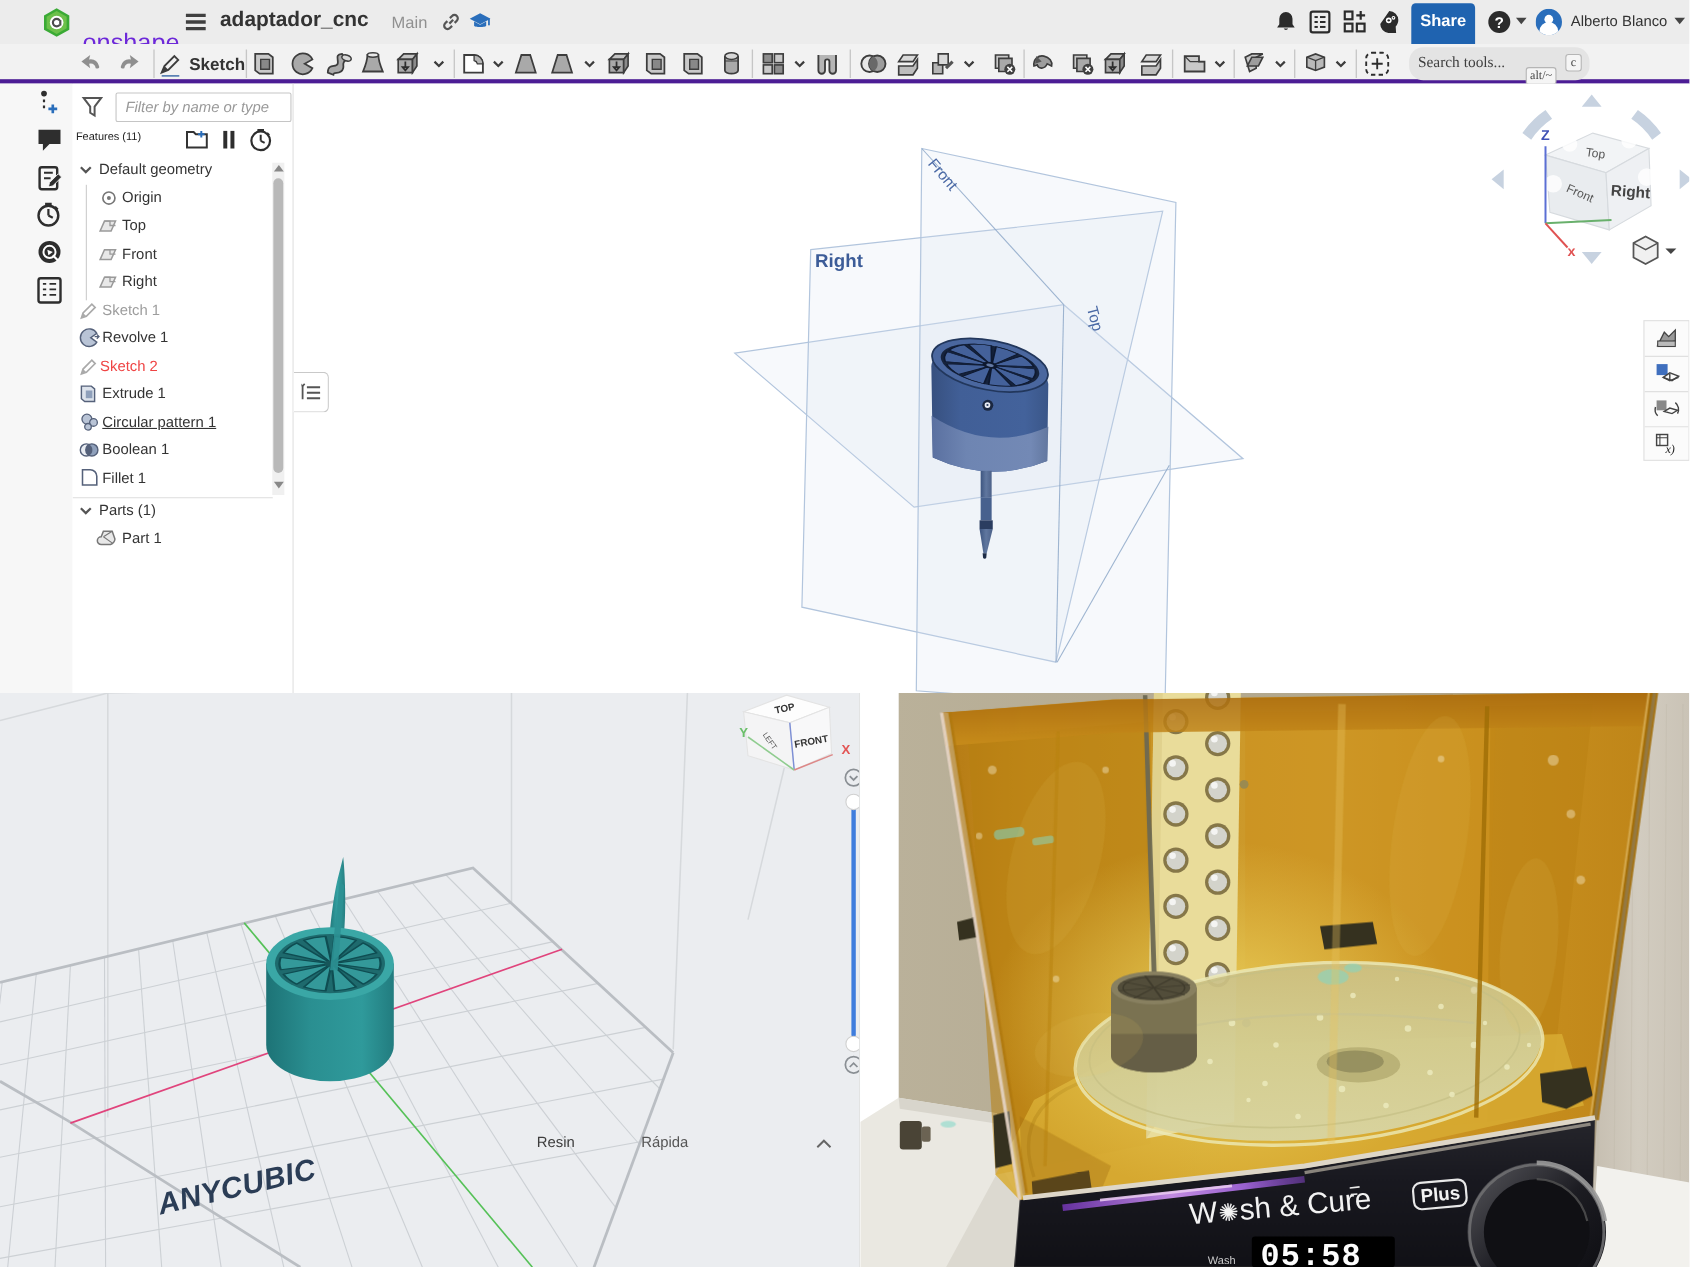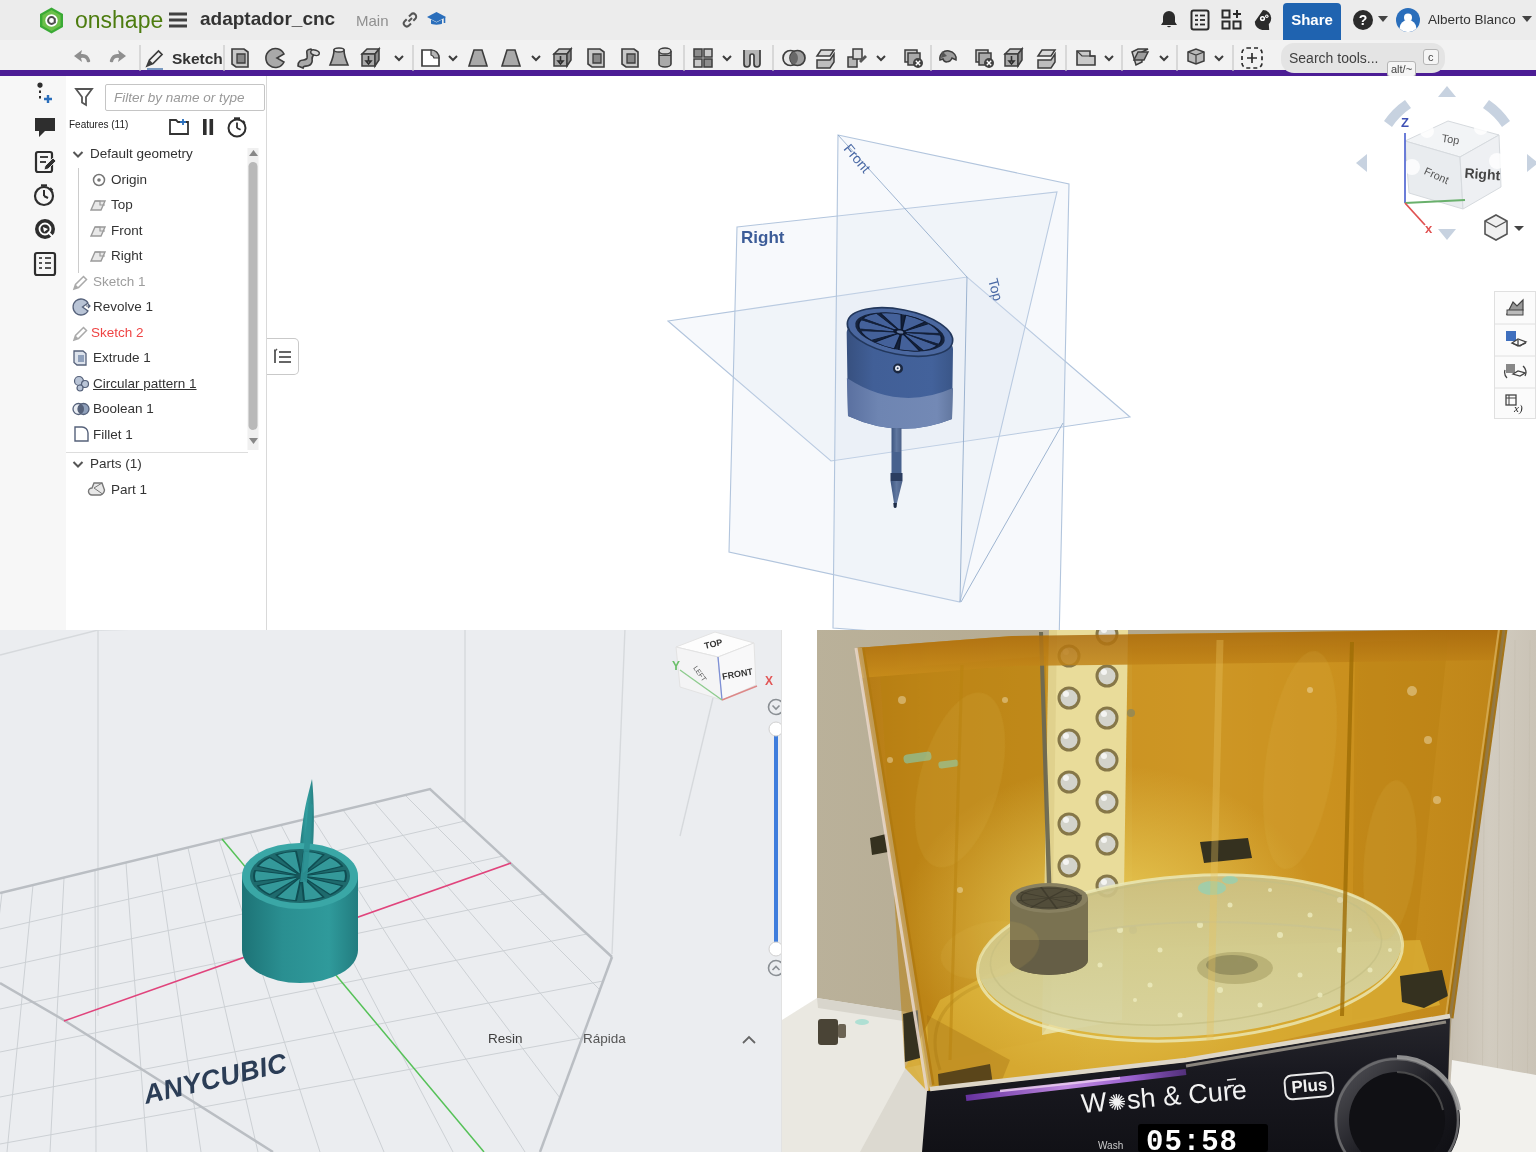--- a/index.html
+++ b/index.html
@@ -5,41 +5,41 @@
   html,body{margin:0;padding:0;width:1536px;height:1152px;overflow:hidden;background:#fff;
     font-family:"Liberation Sans", sans-serif;}
   *{box-sizing:border-box;}
   .abs{position:absolute;}
   #stage{position:relative;width:1536px;height:1152px;}
 
   
   #onshape{position:absolute;left:0;top:0;width:1536px;height:630px;background:#fff;}
   #os-header{position:absolute;left:0;top:0;width:1536px;height:40px;background:#ececec;}
   #os-toolbar{position:absolute;left:0;top:40px;width:1536px;height:36px;background:#f2f2f2;
-    border-bottom:6px solid #4c1d95;}
+    border-bottom:4px solid #4c1d95;}
   #os-leftstrip{position:absolute;left:0;top:76px;width:66px;height:554px;background:#f7f7f7;}
   #os-panel{position:absolute;left:66px;top:76px;width:201px;height:554px;background:#fff;
     border-right:1px solid #d9d9d9;}
   .os-title{font-weight:bold;font-size:19px;color:#333;}
 </style>
 </head>
 <body>
 <div id="stage">
   <div id="onshape">
     <div id="os-header">
 
       <svg class="abs" style="left:38px;top:7px" width="27" height="27" viewBox="0 0 27 27">
         <polygon points="13.5,0.5 25,7 25,20 13.5,26.5 2,20 2,7" fill="#3aaa35"></polygon>
         <polygon points="13.5,3 22.6,8.3 22.6,18.7 13.5,24 4.4,18.7 4.4,8.3" fill="#6cc04a"></polygon>
         <circle cx="13.5" cy="13.5" r="6.2" fill="#fff"></circle>
         <circle cx="13.5" cy="13.5" r="3.4" fill="none" stroke="#4d4d4d" stroke-width="2"></circle>
         <rect x="15.5" y="12" width="3.4" height="3.6" fill="#fff"></rect>
         <rect x="15.8" y="11.4" width="2.0" height="4.8" fill="#4d4d4d"></rect>
       </svg>
-      <span class="abs" style="left:75px;top:7px;font-size:23px;color:#4d7c0f;">onshape</span>
+      <span class="abs" style="left:75px;top:25px;font-size:23px;color:#6d28d9;">onshape</span>
 
       <svg class="abs" style="left:168px;top:11px" width="20" height="18" viewBox="0 0 20 18">
         <g stroke="#404040" stroke-width="3">
             <line x1="1" y1="3" x2="19" y2="3"></line>
             <line x1="1" y1="9" x2="19" y2="9"></line>
             <line x1="1" y1="15" x2="19" y2="15"></line>
           </g>
       </svg>
       <span class="abs os-title" style="left:200px;top:8px;">adaptador_cnc</span>
       <span class="abs" style="left:356px;top:12px;font-size:15px;color:#909090;">Main</span>
@@ -263,21 +263,21 @@
           <use href="#i-sep" x="1122"></use>
           <use href="#i-csys" x="1140"></use>
             <use href="#i-chev" x="1164"></use>
           <use href="#i-sep" x="1177"></use>
           <use href="#i-tag" x="1196"></use>
             <use href="#i-chev" x="1219"></use>
           <use href="#i-sep" x="1233"></use>
           <use href="#i-dash" x="1252"></use>
         </g>
       </svg>
-      <div class="abs" style="left:1281px;top:3px;width:164px;height:30px;background:#e4e4e4;border-radius:13px;">
+      <div class="abs" style="left:1281px;top:3px;width:164px;height:30px;background:#e4e4e4;border-radius:13px;font-family:Liberation Serif, serif;">
         <span class="abs" style="left:8px;top:7px;font-size:14px;color:#3f3f3f;">Search tools...</span>
         <span class="abs" style="left:106px;top:6px;font-size:11px;color:#444;background:#f5f5f5;border:1px solid #b5b5b5;border-radius:3px;padding:1px 3px;margin-top:12px;">alt/~</span>
         <span class="abs" style="left:142px;top:6px;font-size:11px;color:#444;background:#f5f5f5;border:1px solid #b5b5b5;border-radius:3px;padding:1px 4px;">c</span>
       </div>
     </div>
     <div id="os-leftstrip">
       <svg width="66" height="554" viewBox="0 76 66 554">
         <g transform="translate(46,93)">
             <line x1="-6" y1="-8" x2="-6" y2="8" stroke="#2e2e2e" stroke-width="2" stroke-dasharray="2.5 3"></line>
             <circle cx="-6" cy="-8" r="2.6" fill="#2e2e2e"></circle>

